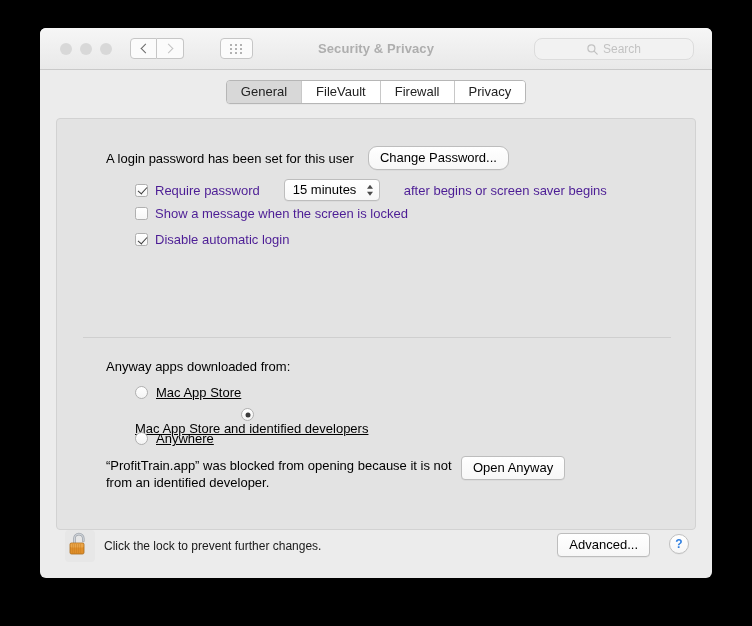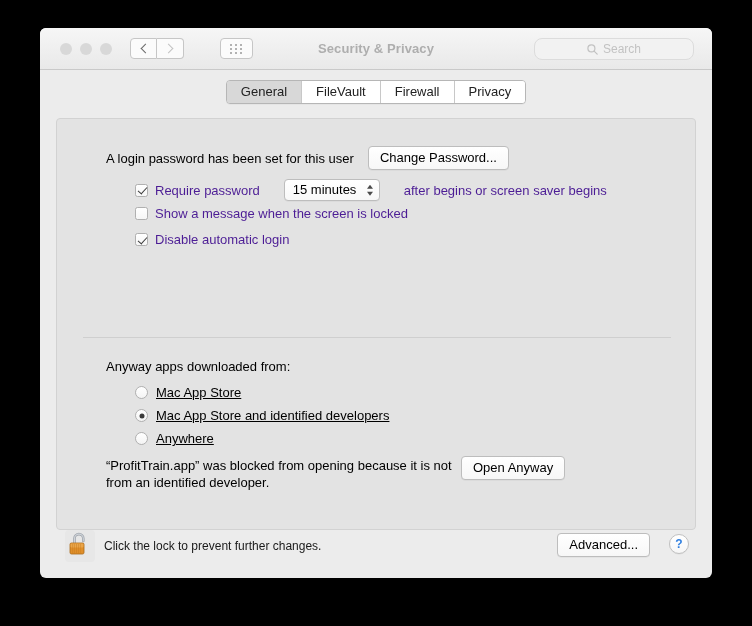--- a/index.html
+++ b/index.html
@@ -129,21 +129,21 @@
     padding: 3px 11px 4px;
     line-height: 15px;
     box-shadow: 0 0.5px 0.5px rgba(0,0,0,0.07);
   }
   .pushbtn.disabled {
     color: #b8b8b8;
     background: #e8e8e8;
     border-color: #d6d6d6;
     box-shadow: none;
   }
-  #change-password-button { margin-left: 14px; }
+  #change-password-button { margin-left: 14px; border-radius: 9px; }
 
   
   .checkrow { position: absolute; display: flex; align-items: center; }
   #row-require { left: 78px; top: 60px; }
   #row-message { left: 78px; top: 87px; }
   #row-autologin { left: 78px; top: 113px; }
 
   .checkbox {
     width: 13px; height: 13px;
     background: linear-gradient(#ffffff, #f6f6f6);
@@ -189,21 +189,21 @@
 
   #divider {
     position: absolute; left: 26px; top: 218px;
     width: 588px; height: 1px; background: #cfcfcf;
   }
 
   #allow-label { position: absolute; left: 49px; top: 240px; font-size: 13px; color: #000; }
 
   .radiorow { position: absolute; display: flex; align-items: center; }
   #radio-0 { left: 78px; top: 266px; }
-  #radio-1 { left: 78px; top: 289px; }
+  #radio-1 { left: 78px; top: 289px; flex-direction: column; }
   #radio-2 { left: 78px; top: 312px; }
 
   .radio {
     width: 13px; height: 13px; border-radius: 50%;
     background: linear-gradient(#ffffff, #f4f4f4);
     border: 1px solid #b0b0b0;
     margin-right: 8px; flex: none;
     position: relative;
   }
   .radio.selected::after {

